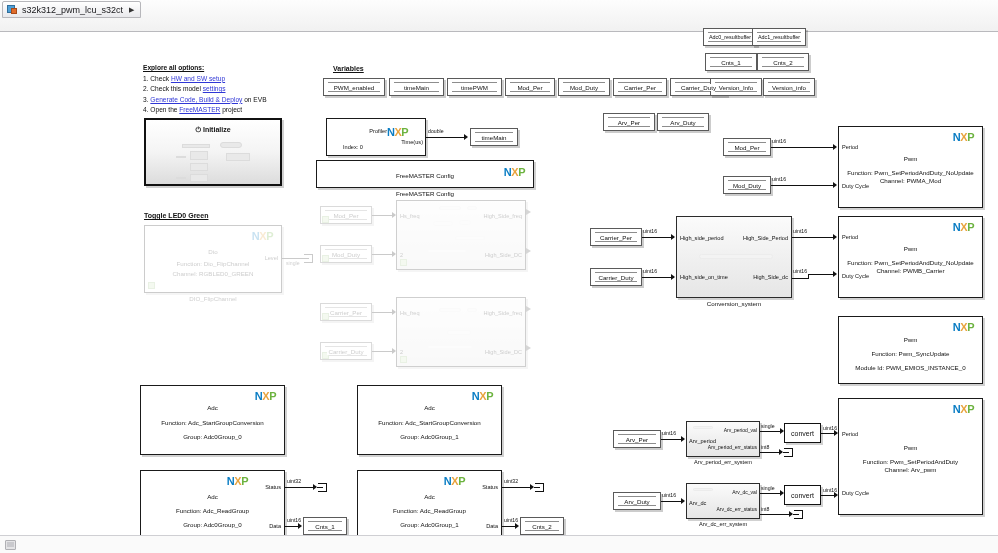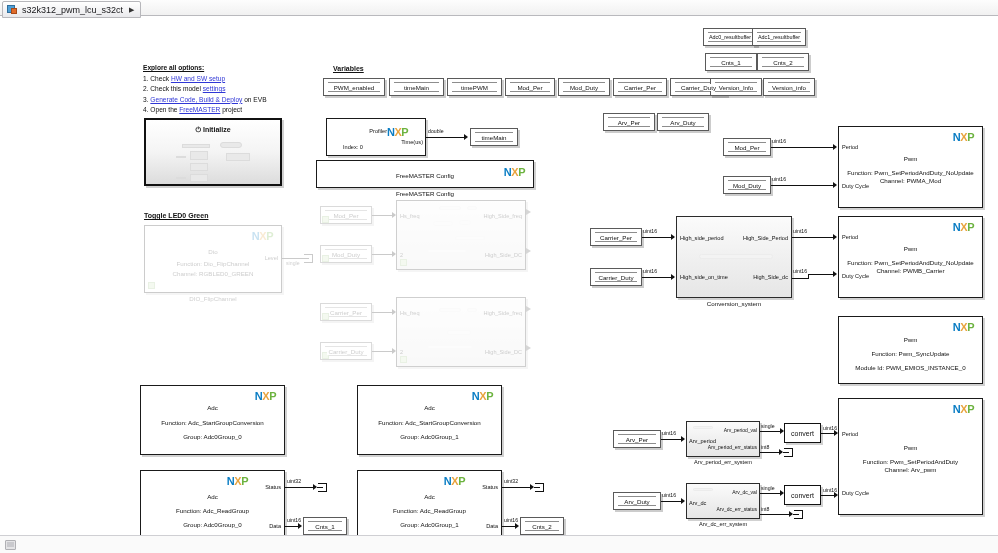--- a/index.html
+++ b/index.html
@@ -14,21 +14,21 @@
   #canvas {
     position: relative;
     width: 998px;
     height: 553px;
     background: #ffffff;
   }
 
   
   .breadcrumb-bar {
     position: absolute; left: 0; top: 0;
-    width: 998px; height: 16px;
+    width: 998px; height: 32px;
     background: linear-gradient(#fdfdfd,#f1f1f1);
     border-bottom: 1px solid #b9b9bd;
   }
   .crumb-tab {
     position: absolute; left: 2px; top: 1px;
     height: 17px;
     display: flex; align-items: center; gap: 4px;
     padding: 0 6px 0 4px;
     background: linear-gradient(#ffffff,#e9e9ec);
     border: 1px solid #b7b7bb;

